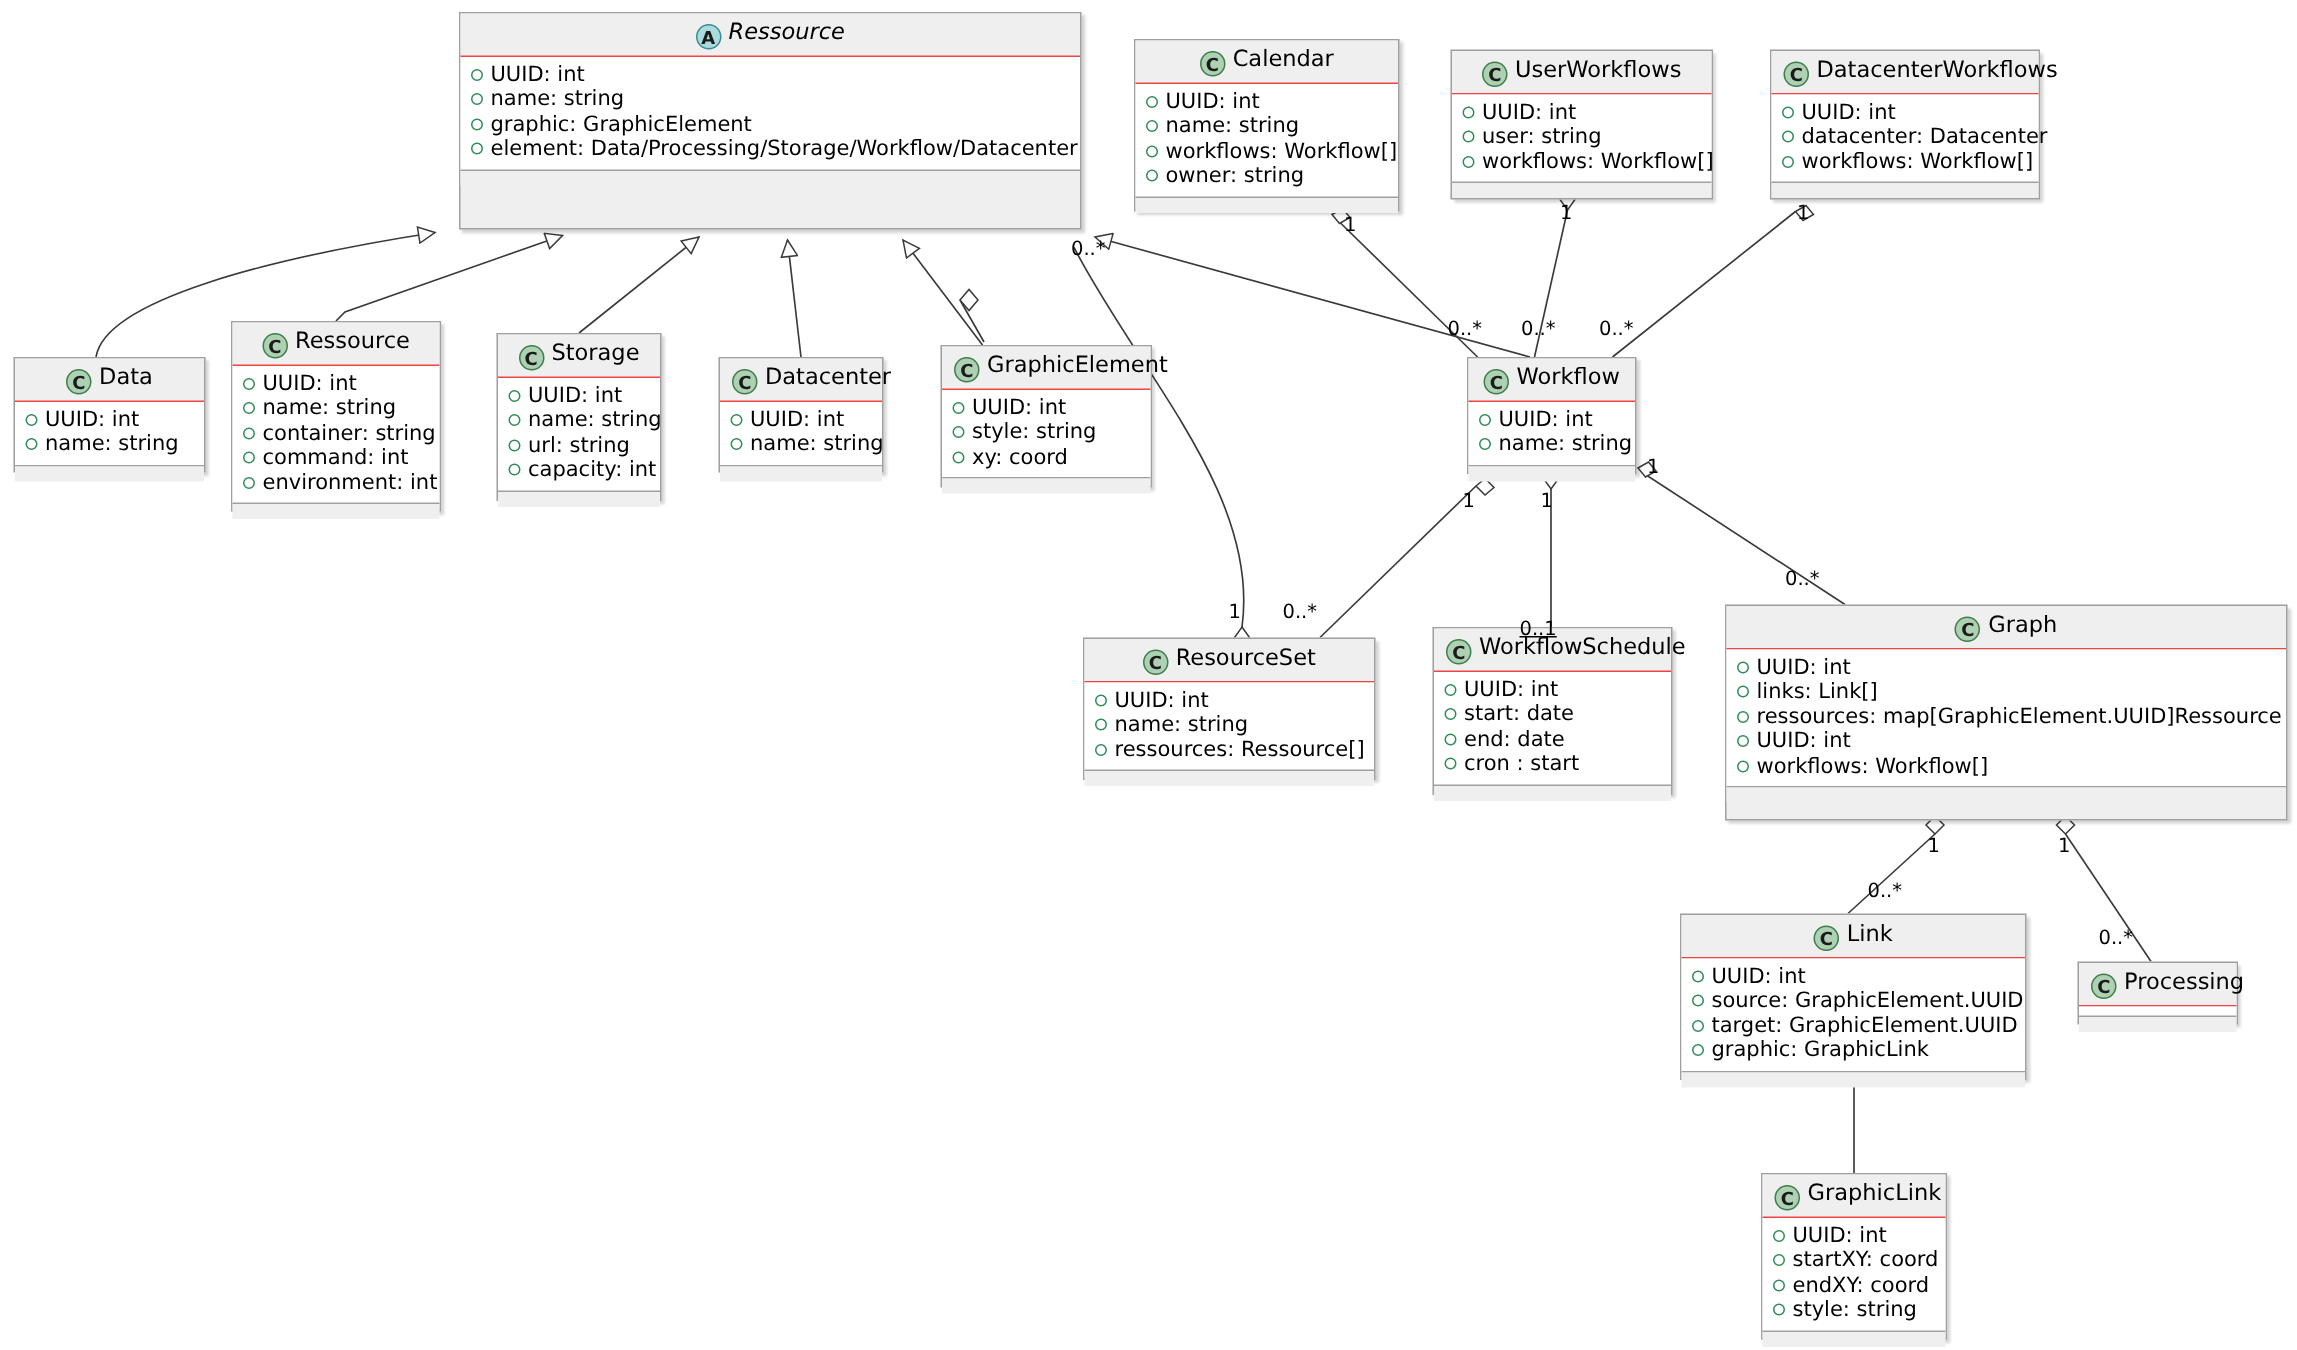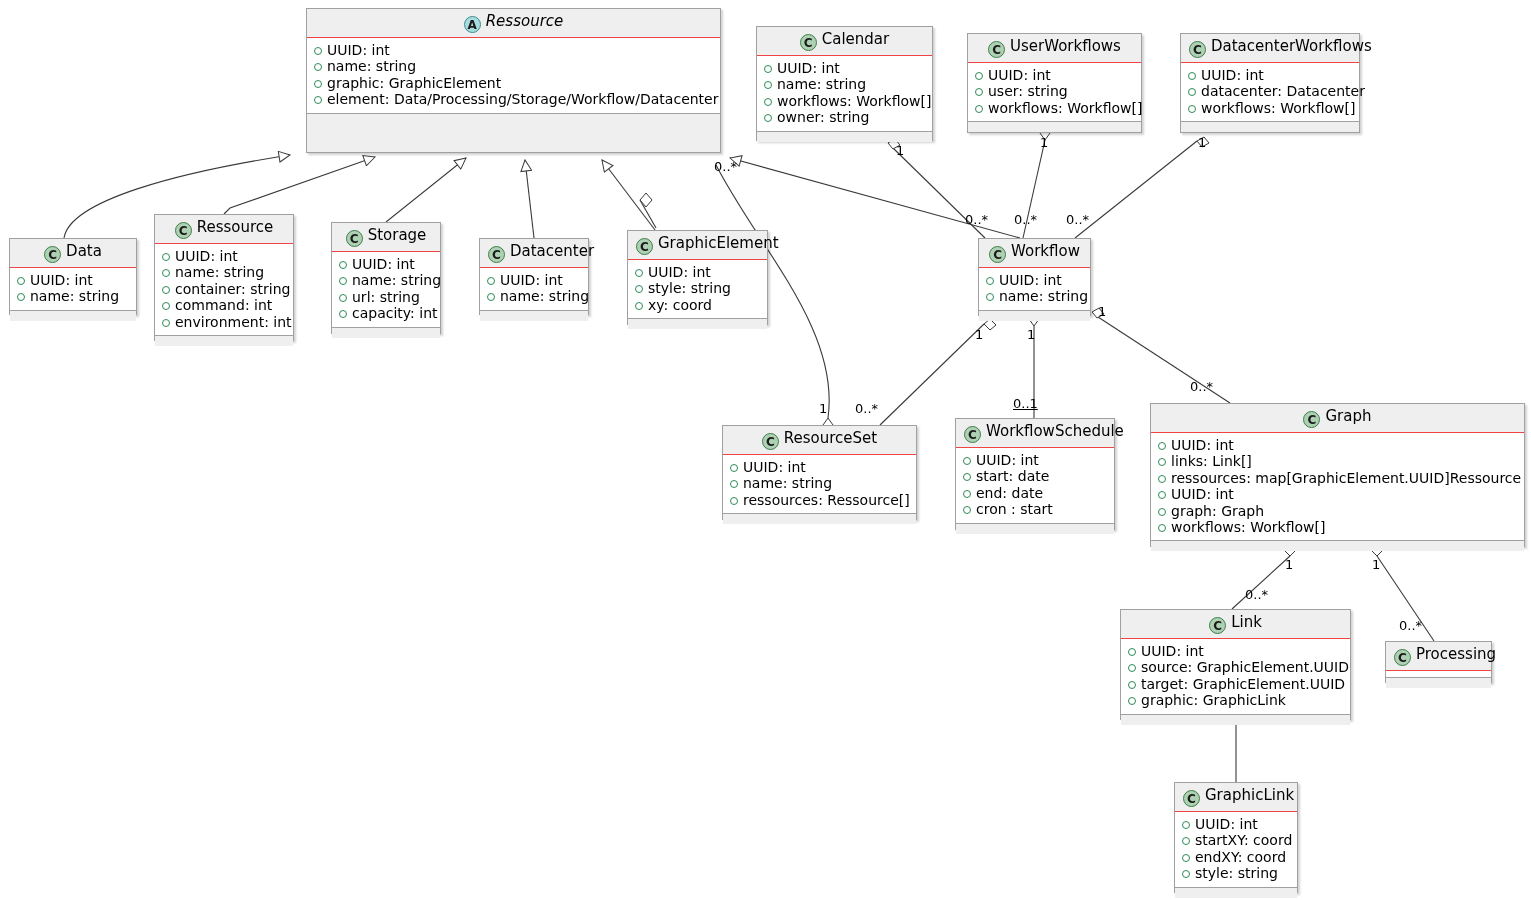--- a/index.html
+++ b/index.html
@@ -274,21 +274,20 @@
         </div>
         <div class="uml-methods"></div>
       </div>
       <div class="uml-class" style="left: 1150px; top: 403px; width: 375px; height: 144px;">
         <div class="uml-header"><span class="stereo-icon icon-class">C</span><span class="cls-name">Graph</span></div>
         <div class="uml-attrs">
           <div class="attr"><span class="vis"></span><span>UUID: int</span></div>
           <div class="attr"><span class="vis"></span><span>links: Link[]</span></div>
           <div class="attr"><span class="vis"></span><span>ressources: map[GraphicElement.UUID]Ressource</span></div>
           <div class="attr"><span class="vis"></span><span>UUID: int</span></div>
-          <div class="attr"><span class="vis"></span><span>graph: Graph</span></div>
           <div class="attr"><span class="vis"></span><span>workflows: Workflow[]</span></div>
         </div>
         <div class="uml-methods"></div>
       </div>
       <div class="uml-class" style="left: 1120px; top: 609px; width: 231px; height: 111px;">
         <div class="uml-header"><span class="stereo-icon icon-class">C</span><span class="cls-name">Link</span></div>
         <div class="uml-attrs">
           <div class="attr"><span class="vis"></span><span>UUID: int</span></div>
           <div class="attr"><span class="vis"></span><span>source: GraphicElement.UUID</span></div>
           <div class="attr"><span class="vis"></span><span>target: GraphicElement.UUID</span></div>
@@ -317,21 +316,21 @@
       <div class="edge-label" style="left: 896px; top: 144px;">1</div>
       <div class="edge-label" style="left: 1040px; top: 136px;">1</div>
       <div class="edge-label" style="left: 1198px; top: 136px;">1</div>
       <div class="edge-label" style="left: 965px; top: 213px;">0..*</div>
       <div class="edge-label" style="left: 1014px; top: 213px;">0..*</div>
       <div class="edge-label" style="left: 1066px; top: 213px;">0..*</div>
       <div class="edge-label" style="left: 819px; top: 402px;">1</div>
       <div class="edge-label" style="left: 855px; top: 402px;">0..*</div>
       <div class="edge-label" style="left: 975px; top: 328px;">1</div>
       <div class="edge-label" style="left: 1027px; top: 328px;">1</div>
-      <div class="edge-label" style="left: 1013px; top: 397px; text-decoration: underline;">0..1</div>
+      <div class="edge-label" style="left: 1013px; top: 413px; text-decoration: underline;">0..1</div>
       <div class="edge-label" style="left: 1098px; top: 305px;">1</div>
       <div class="edge-label" style="left: 1190px; top: 380px;">0..*</div>
       <div class="edge-label" style="left: 1285px; top: 558px;">1</div>
       <div class="edge-label" style="left: 1245px; top: 588px;">0..*</div>
       <div class="edge-label" style="left: 1372px; top: 558px;">1</div>
       <div class="edge-label" style="left: 1399px; top: 619px;">0..*</div>
     </div>
 
 </div>
 

